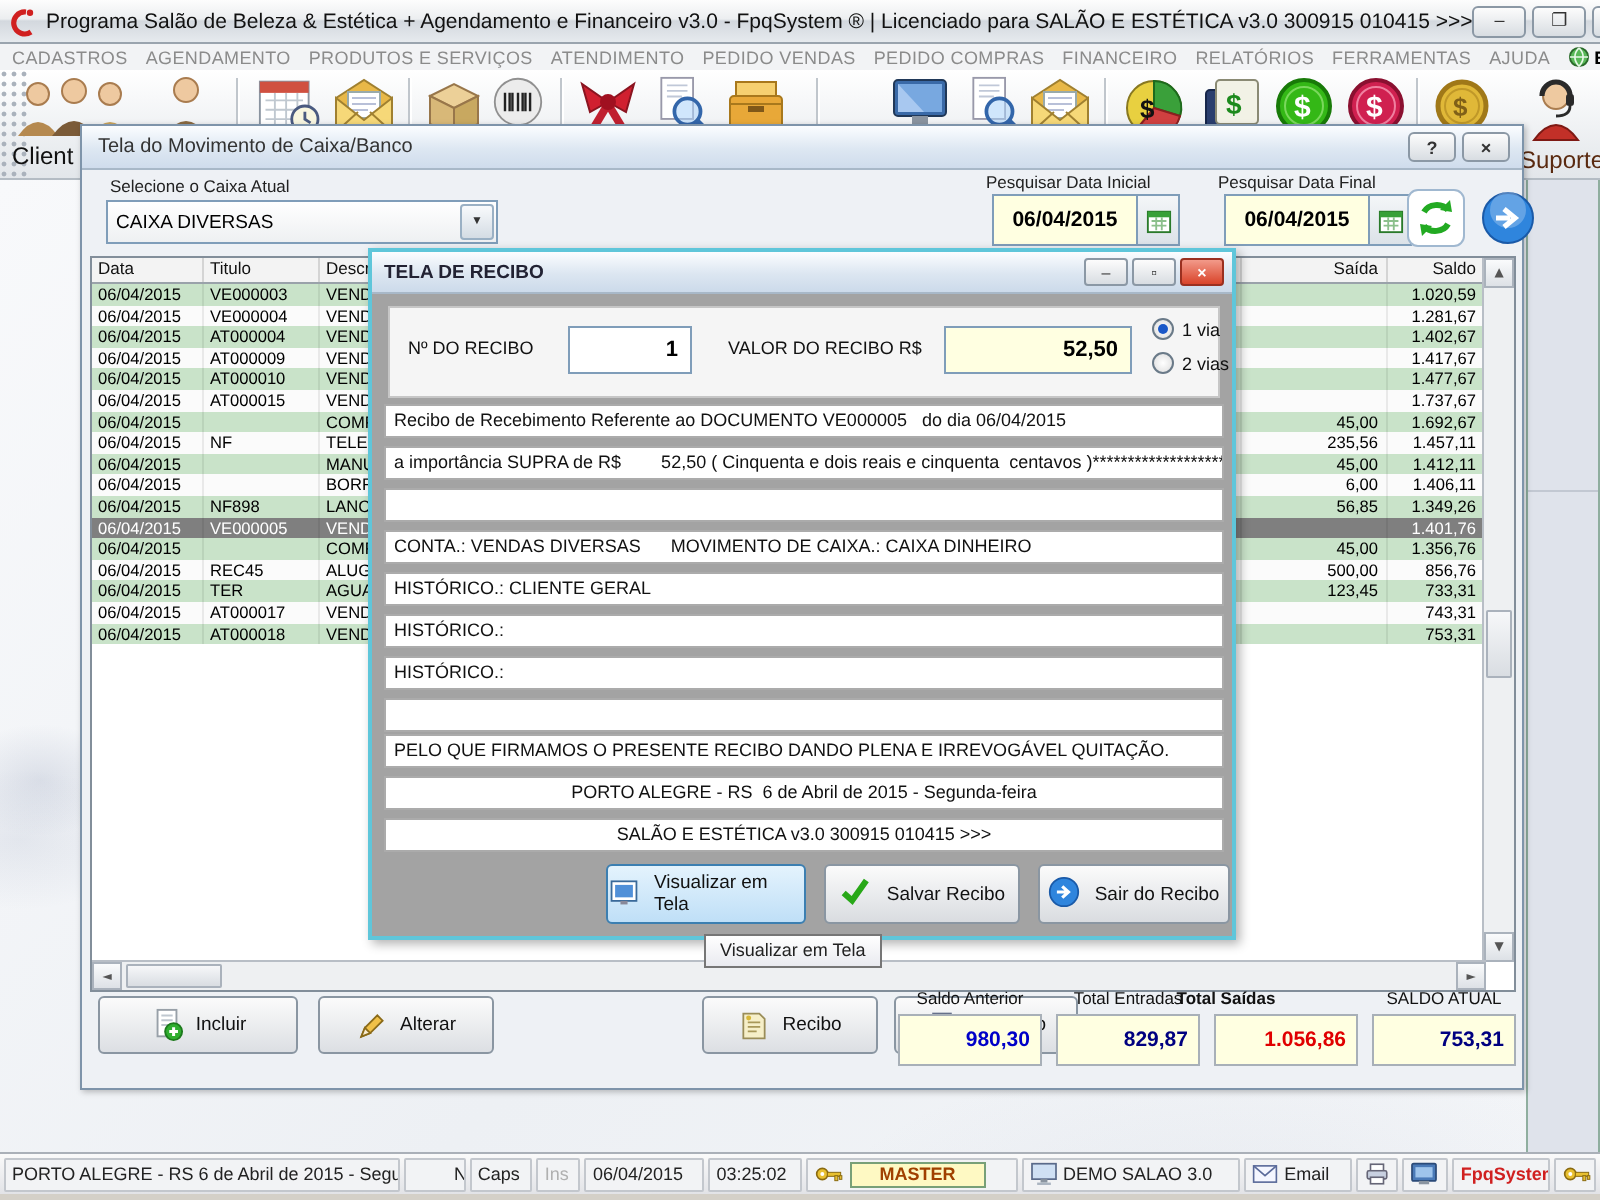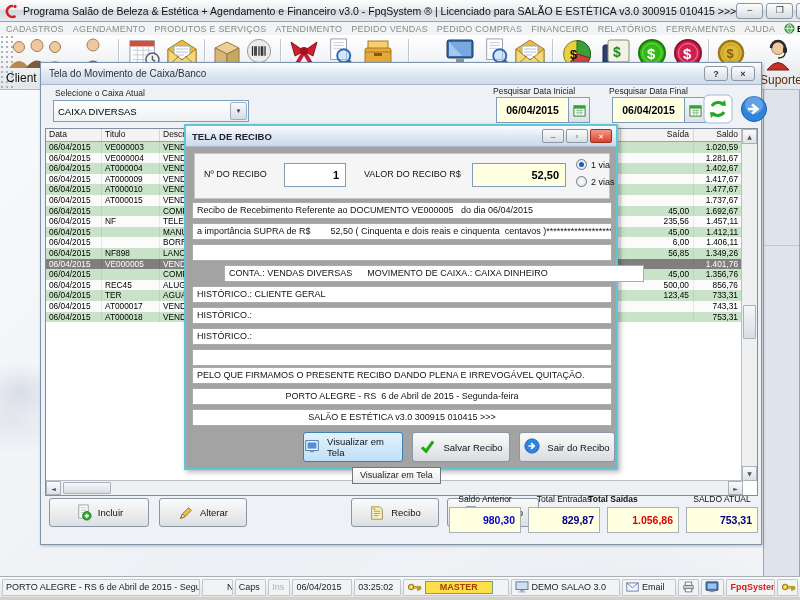--- a/index.html
+++ b/index.html
@@ -123,21 +123,21 @@
   .tooltip{position:absolute;left:352px;top:467px;height:17px;padding:2px 7px;background:linear-gradient(#ffffff,#e9eaf0);
     border:1px solid #767676;font-size:9px;color:#222;z-index:40;white-space:nowrap}
 
   
   .statusbar{position:absolute;left:0;top:576px;width:800px;height:21px;display:flex;align-items:center;gap:2px;
     padding:0 2px;background:linear-gradient(#fafafa,#e2e3e7);border-top:1px solid #aab0b8;z-index:30}
   .sb-item{height:17px;border:1px solid #c3c7cd;border-radius:1px;display:flex;align-items:center;gap:3px;
     padding:0 3px;font-size:9px;color:#222;white-space:nowrap;overflow:hidden;background:#f2f3f5}
   .sb-dim{color:#b0b0b0}
   .sb-red{color:#d02020;font-weight:bold}
-  .sb-master{flex:none;background:#fde047;border:1px solid #78a078;color:#a04000;font-weight:bold;
+  .sb-master{flex:none;background:#fef9c3;border:1px solid #78a078;color:#a04000;font-weight:bold;
     height:13px;display:flex;align-items:center;justify-content:center;padding:0 14px;font-size:9px}
   .bottom-edge{position:absolute;left:0;top:597px;width:800px;height:3px;background:#d4d0c8;z-index:30}
 </style>
 </head>
 <body>
 
 <div id="screen">
 
   <div class="titlebar">
     <span class="app-ico">
@@ -624,21 +624,21 @@
     </span>
     <span class="radio-row" style="left:390px;top:50px">
       <span class="radio"></span>
       <span class="radio-lbl">2 vias</span>
     </span>
 
     <div id="dlglines">
         <div class="dlg-line" style="top: 76px;">Recibo de Recebimento Referente ao DOCUMENTO VE000005   do dia 06/04/2015</div>
         <div class="dlg-line" style="top: 97px;">a importância SUPRA de R$        52,50 ( Cinquenta e dois reais e cinquenta  centavos )********************</div>
         <div class="dlg-line" style="top: 118px;"></div>
-        <div class="dlg-line" style="top: 139px; margin-left: 32px;">CONTA.: VENDAS DIVERSAS      MOVIMENTO DE CAIXA.: CAIXA DINHEIRO</div>
+        <div class="dlg-line" style="top: 139px;">CONTA.: VENDAS DIVERSAS      MOVIMENTO DE CAIXA.: CAIXA DINHEIRO</div>
         <div class="dlg-line" style="top: 160px;">HISTÓRICO.: CLIENTE GERAL</div>
         <div class="dlg-line" style="top: 181px;">HISTÓRICO.:</div>
         <div class="dlg-line" style="top: 202px;">HISTÓRICO.:</div>
         <div class="dlg-line" style="top: 223px;"></div>
         <div class="dlg-line" style="top: 241px;">PELO QUE FIRMAMOS O PRESENTE RECIBO DANDO PLENA E IRREVOGÁVEL QUITAÇÃO.</div>
         <div class="dlg-line center" style="top: 262px;">PORTO ALEGRE - RS  6 de Abril de 2015 - Segunda-feira</div>
         <div class="dlg-line center" style="top: 283px;">SALÃO E ESTÉTICA v3.0 300915 010415 &gt;&gt;&gt;</div>
       </div>
 
     <div class="dlgbtn hover" style="left:117px;width:100px">

